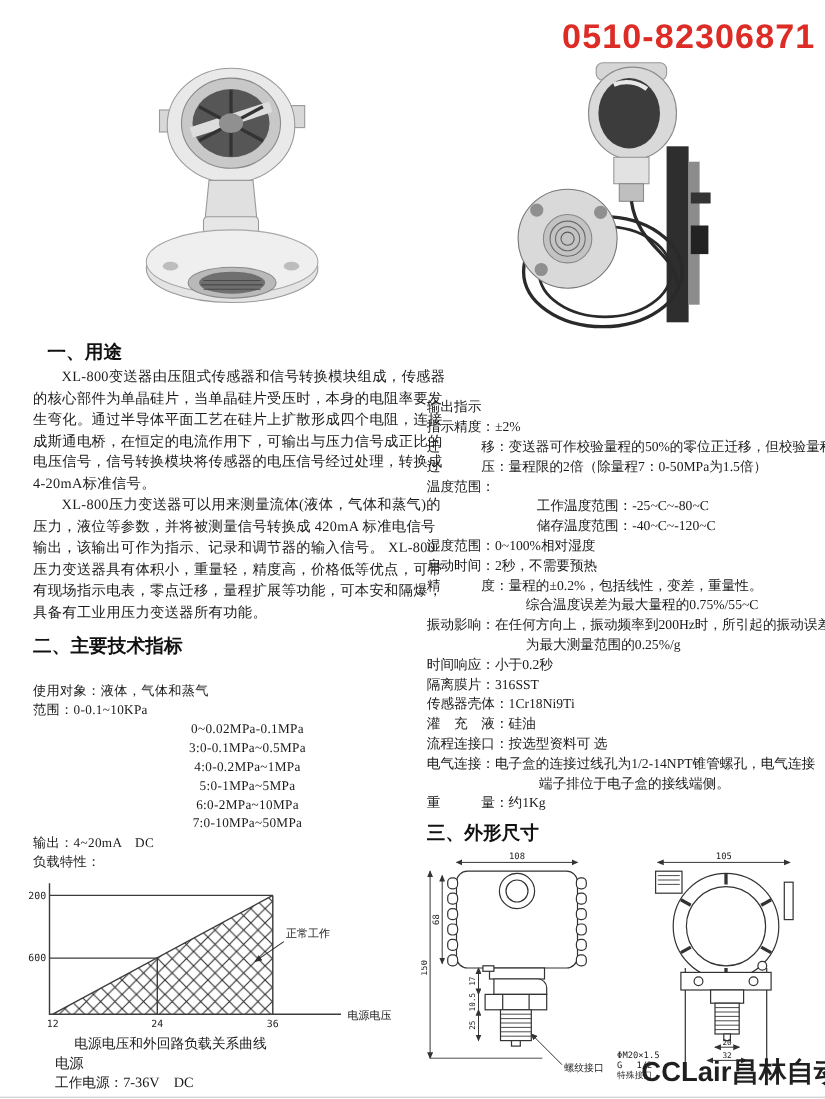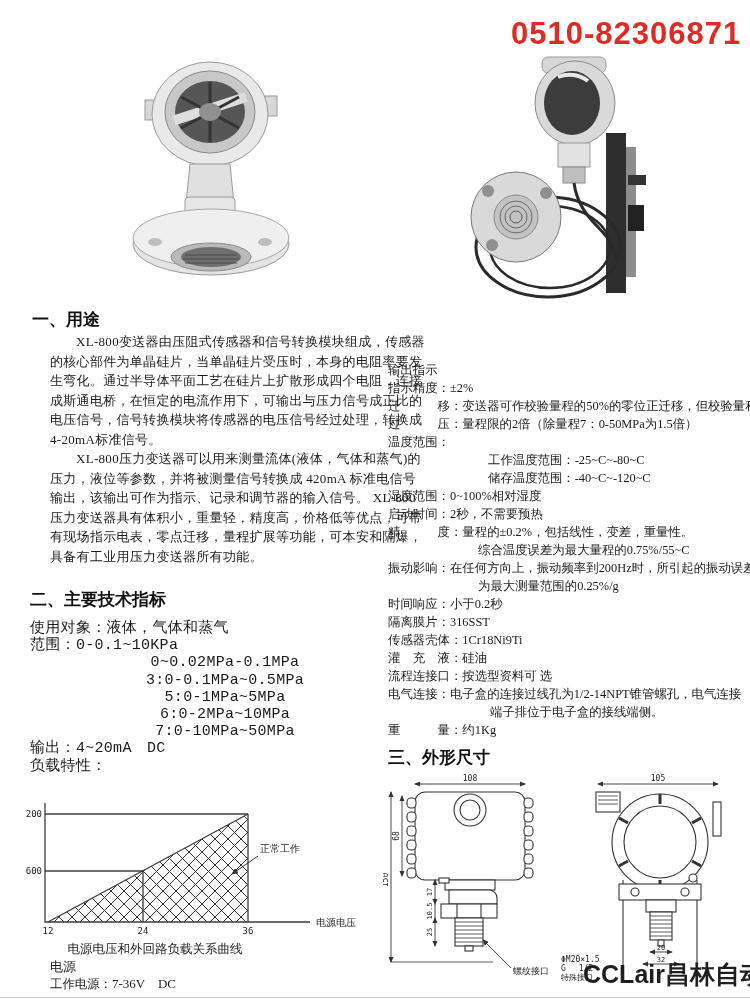--- a/index.html
+++ b/index.html
@@ -4,29 +4,29 @@
 <style>
   html,body{margin:0;padding:0;}
   body{width:750px;height:999px;position:relative;background:#ffffff;overflow:hidden;
        font-family:"Liberation Serif", serif;color:#1a1a1a;}
   .abs{position:absolute;}
   
   .phone{left:511px;top:16px;font-family:"Liberation Sans",sans-serif;font-weight:bold;
          font-size:31px;color:#dd2b25;letter-spacing:1px;}
   
   .h1{font-family:"Liberation Sans",sans-serif;font-weight:bold;font-size:17px;color:#111;}
-  .hd-usage{left:32px;top:308px;text-align:center;}
-  .hd-tech{left:30px;top:588px;}
+  .hd-usage{left:43px;top:308px;text-align:center;}
+  .hd-tech{left:30px;top:576px;}
   .hd-outline{left:388px;top:746px;}
   
-  .usage{left:30px;top:332px;width:352px;font-size:13px;line-height:19.5px;letter-spacing:.3px;margin-left:20px;}
+  .usage{left:30px;top:332px;width:352px;font-size:13px;line-height:19.5px;letter-spacing:.3px;}
   .uline{white-space:nowrap;}
   .ind{padding-left:26px;}
   
-  .tech{left:30px;top:620px;width:340px;font-size:15px;line-height:17.2px;letter-spacing:.3px;font-family:Liberation Mono, monospace;}
+  .tech{left:30px;top:620px;width:340px;font-size:12px;line-height:17.2px;letter-spacing:.3px;}
   .sub{padding-left:50px;text-align:center;}
   
   .rspecs{left:388px;top:329px;width:362px;font-size:12.4px;line-height:18px;margin-top:32px;}
   .rline{white-space:nowrap;}
   .lb{font-weight:normal;font-family:"Liberation Sans",sans-serif;font-size:12.4px;}
   .i67{padding-left:67px;}
   .i100{padding-left:100px;}
   .i105{padding-left:90px;}
   .i102{padding-left:102px;}
   
@@ -111,20 +111,21 @@
   <div class="uline">有现场指示电表，零点迁移，量程扩展等功能，可本安和隔爆，</div>
   <div class="uline">具备有工业用压力变送器所有功能。</div>
 </div>
 
 <div class="abs h1 hd-tech">二、主要技术指标</div>
 <div class="abs tech">
   <div>使用对象：液体，气体和蒸气</div>
   <div>范围：0-0.1~10KPa</div>
   <div class="sub">0~0.02MPa-0.1MPa</div>
   <div class="sub">3:0-0.1MPa~0.5MPa</div>
+  <div class="sub">4:0-0.2MPa~1MPa</div>
   <div class="sub">5:0-1MPa~5MPa</div>
   <div class="sub">6:0-2MPa~10MPa</div>
   <div class="sub">7:0-10MPa~50MPa</div>
   <div>输出：4~20mA　DC</div>
   <div>负载特性：</div>
 </div>
 
 <div class="abs rspecs">
   <div class="rline"><span>输出指示</span></div>
   <div class="rline"><span class="lb">指示精度：</span><span>±2%</span></div>

